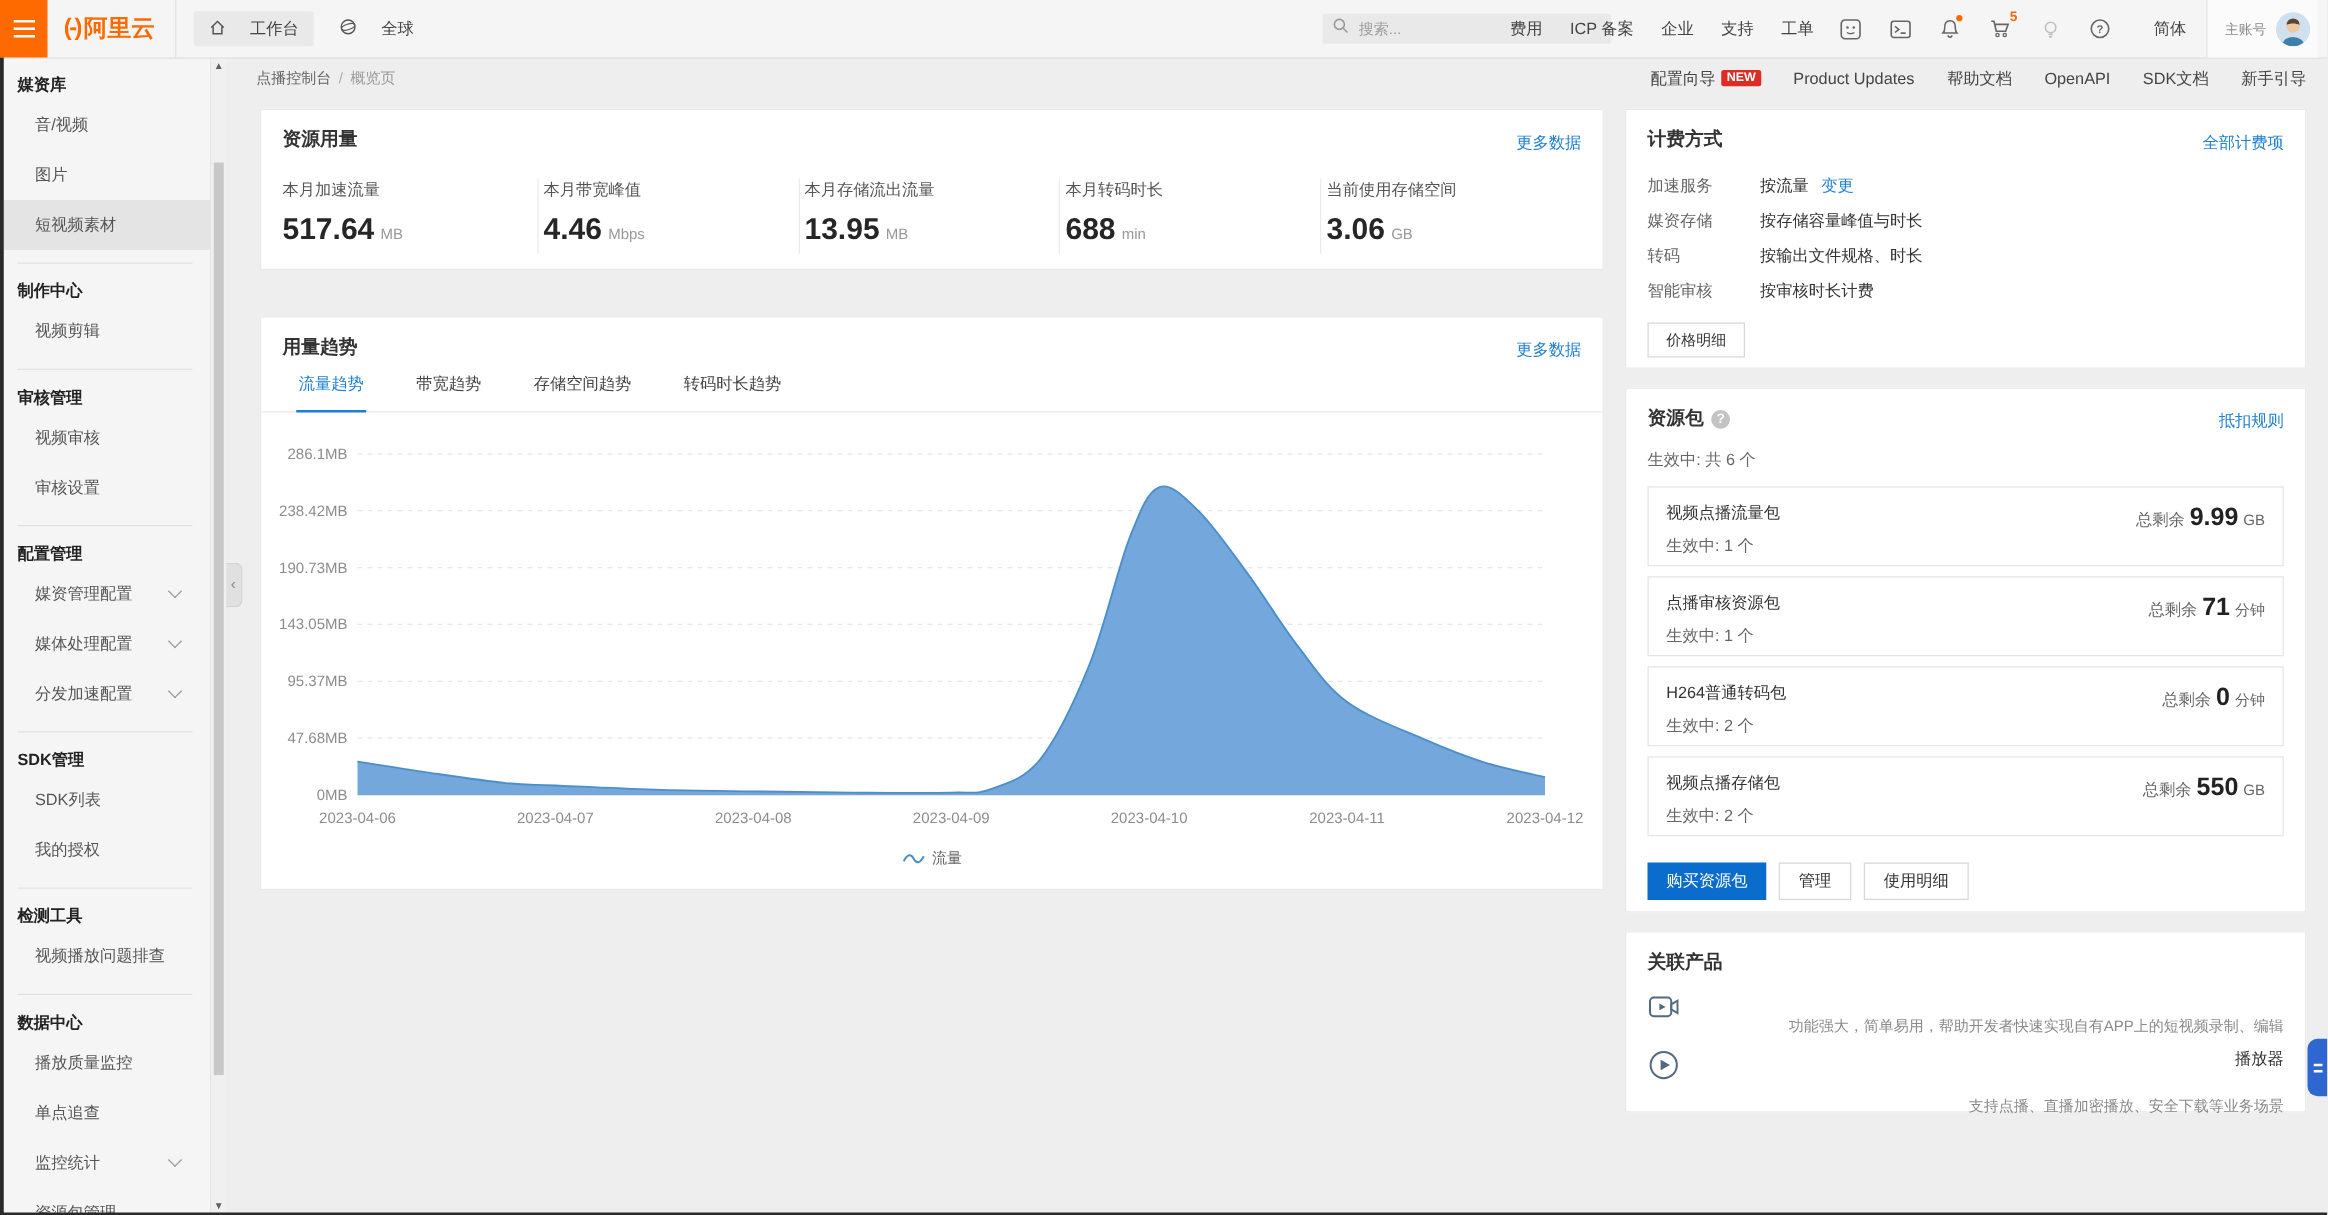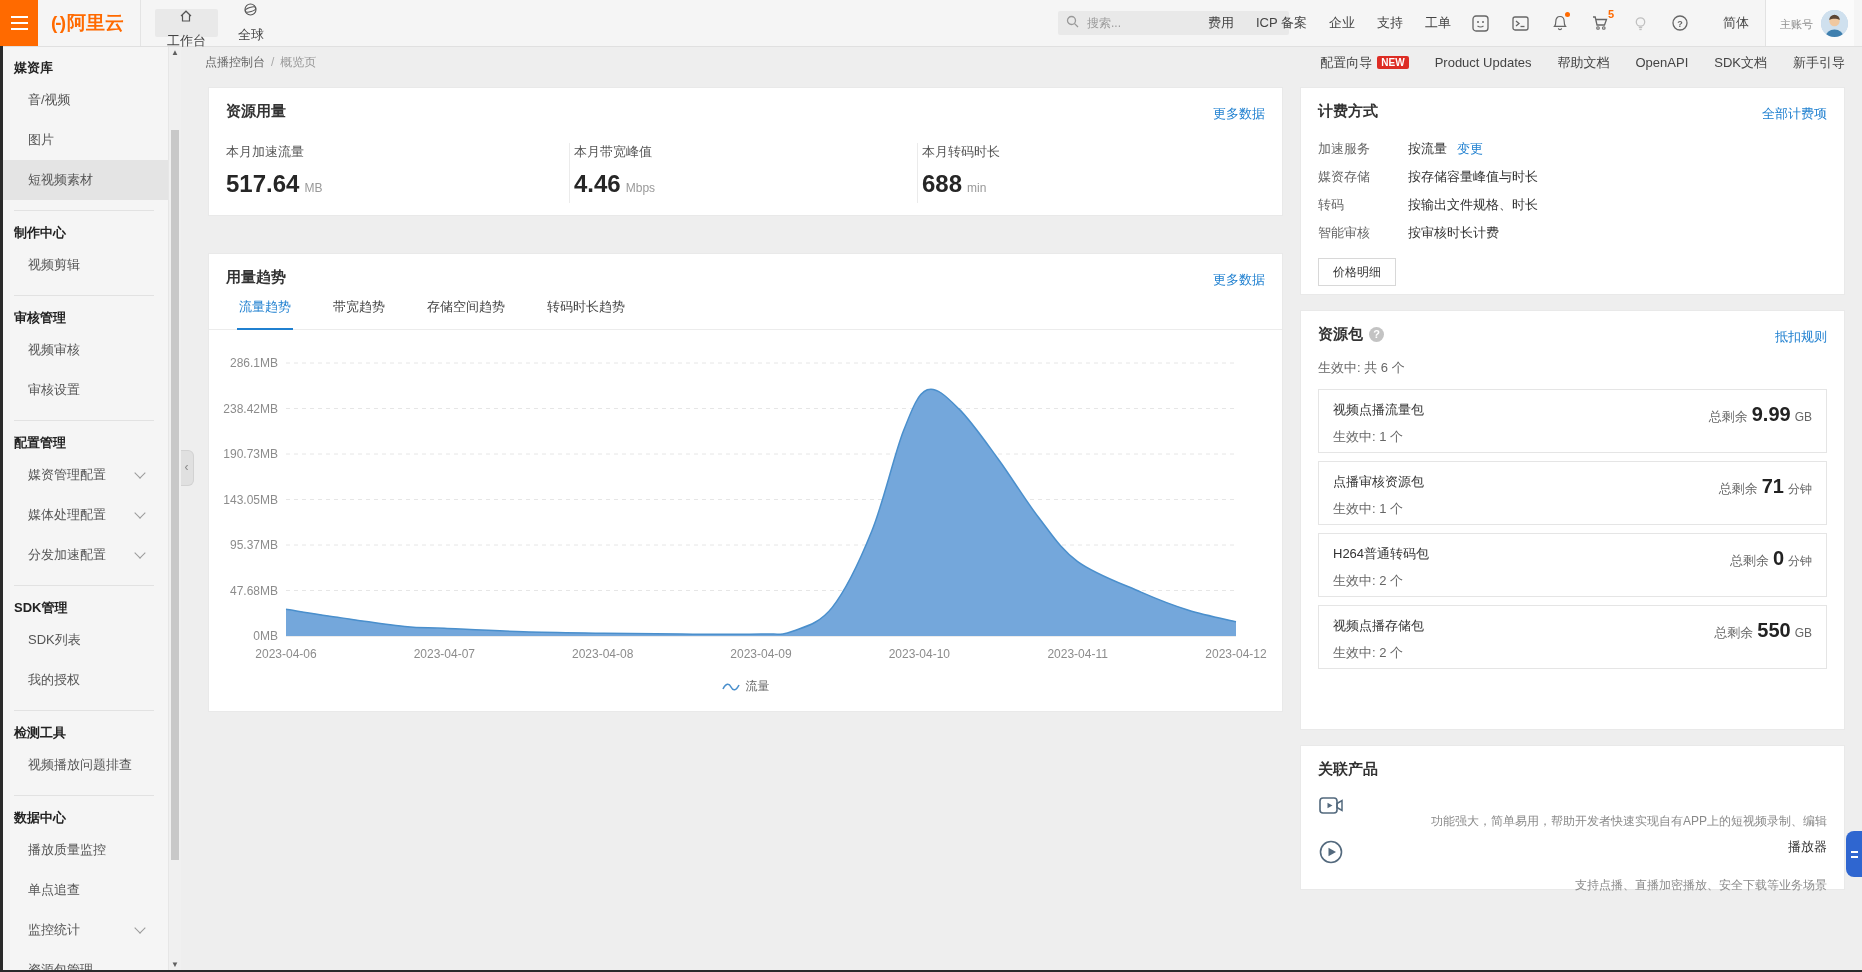--- a/index.html
+++ b/index.html
@@ -6,21 +6,21 @@
   body{font-family:"Liberation Sans","DejaVu Sans",sans-serif;background:#e9e9e9;}
   #app{position:relative;width:1862px;height:972px;background:#eeeeee;overflow:hidden;}
 
   
   .topbar{position:absolute;top:0;left:0;right:0;height:46px;background:#f5f5f5;border-bottom:1px solid #e0e0e0;display:flex;align-items:center;z-index:20;}
   .burger{width:38px;height:46px;background:#ff6a00;display:flex;flex-direction:column;justify-content:center;align-items:center;gap:4px;cursor:pointer;}
   .burger span{display:block;width:17px;height:2px;background:#fff;}
   .logo{display:flex;align-items:center;height:100%;padding:0 16px 0 13px;border-right:1px solid #e4e4e4;cursor:pointer;}
   .logo .mark{color:#ff6a00;font-weight:bold;font-size:19px;letter-spacing:-2px;margin-right:3px;}
   .logo .ltext{color:#ff6a00;font-weight:bold;font-size:19px;}
-  .tb-item{display:flex;align-items:center;gap:6px;font-size:13px;color:#444;cursor:pointer;flex-direction:column;}
+  .tb-item{display:flex;align-items:center;gap:19px;font-size:13px;color:#444;cursor:pointer;}
   .pill{background:#e9e9e9;height:28px;padding:0 12px;border-radius:2px;margin-left:14px;}
   .tb-global{margin-left:20px;}
   .search{position:absolute;left:1058px;top:11px;width:215px;height:24px;background:#e9e9e9;border-radius:2px;display:flex;align-items:center;padding:0 8px;gap:6px;}
   .search input{border:none;background:transparent;outline:none;font-size:12px;color:#555;width:160px;font-family:inherit;}
   .search input::placeholder{color:#9d9d9d;}
   .tb-right{position:absolute;right:0;top:0;height:46px;display:flex;align-items:center;padding-right:8px;}
   .tb-link{font-size:13px;color:#444;margin-left:22px;cursor:pointer;white-space:nowrap;}
   .ico{margin-left:18px;position:relative;width:22px;height:22px;display:flex;align-items:center;justify-content:center;cursor:pointer;}
   .ico svg{display:block;}
   .dot{position:absolute;top:0;right:1px;width:5px;height:5px;border-radius:50%;background:#ff6a00;}
@@ -282,22 +282,30 @@
       <div class="stats" id="stats">
           <div class="stat">
             <div class="stat-label">本月加速流量</div>
             <div class="stat-val"><span class="stat-num">517.64</span><span class="stat-unit">MB</span></div>
           </div>
           <div class="stat">
             <div class="stat-label">本月带宽峰值</div>
             <div class="stat-val"><span class="stat-num">4.46</span><span class="stat-unit">Mbps</span></div>
           </div>
           <div class="stat">
+            <div class="stat-label">本月存储流出流量</div>
+            <div class="stat-val"><span class="stat-num">13.95</span><span class="stat-unit">MB</span></div>
+          </div>
+          <div class="stat">
             <div class="stat-label">本月转码时长</div>
             <div class="stat-val"><span class="stat-num">688</span><span class="stat-unit">min</span></div>
+          </div>
+          <div class="stat">
+            <div class="stat-label">当前使用存储空间</div>
+            <div class="stat-val"><span class="stat-num">3.06</span><span class="stat-unit">GB</span></div>
           </div>
         </div>
     </section>
 
     <section class="card trend-card">
       <h3>用量趋势</h3>
       <span class="more-link">更多数据</span>
       <div class="tabs" id="trend-tabs">
           <span class="tab active">流量趋势</span>
           <span class="tab">带宽趋势</span>
@@ -380,20 +388,25 @@
             <div class="pkg-name">H264普通转码包</div>
             <div class="pkg-active">生效中: 2 个</div>
             <div class="pkg-remain"><span>总剩余</span><b>0</b><span class="u">分钟</span></div>
           </div>
           <div class="pkg-box">
             <div class="pkg-name">视频点播存储包</div>
             <div class="pkg-active">生效中: 2 个</div>
             <div class="pkg-remain"><span>总剩余</span><b>550</b><span class="u">GB</span></div>
           </div>
         </div>
+      <div class="pkg-btns">
+        <span class="btn btn-primary">购买资源包</span>
+        <span class="btn btn-ghost">管理</span>
+        <span class="btn btn-ghost">使用明细</span>
+      </div>
     </section>
 
     <section class="card card-related">
       <h3>关联产品</h3>
       <div id="rel-items">
           <div class="rel-item" style="top: 46px;">
             <span class="rel-icon"><svg width="26" height="26" viewBox="0 0 26 26">
                 <rect x="2" y="5" width="17" height="15" rx="3" fill="none" stroke="#53697d" stroke-width="1.6"></rect>
                 <path d="M19 10.5 L24 7.5 V17.5 L19 14.5 Z" fill="none" stroke="#53697d" stroke-width="1.5"></path>
                 <path d="M9.5 9.8 L14.5 12.5 L9.5 15.2 Z" fill="#53697d"></path>

